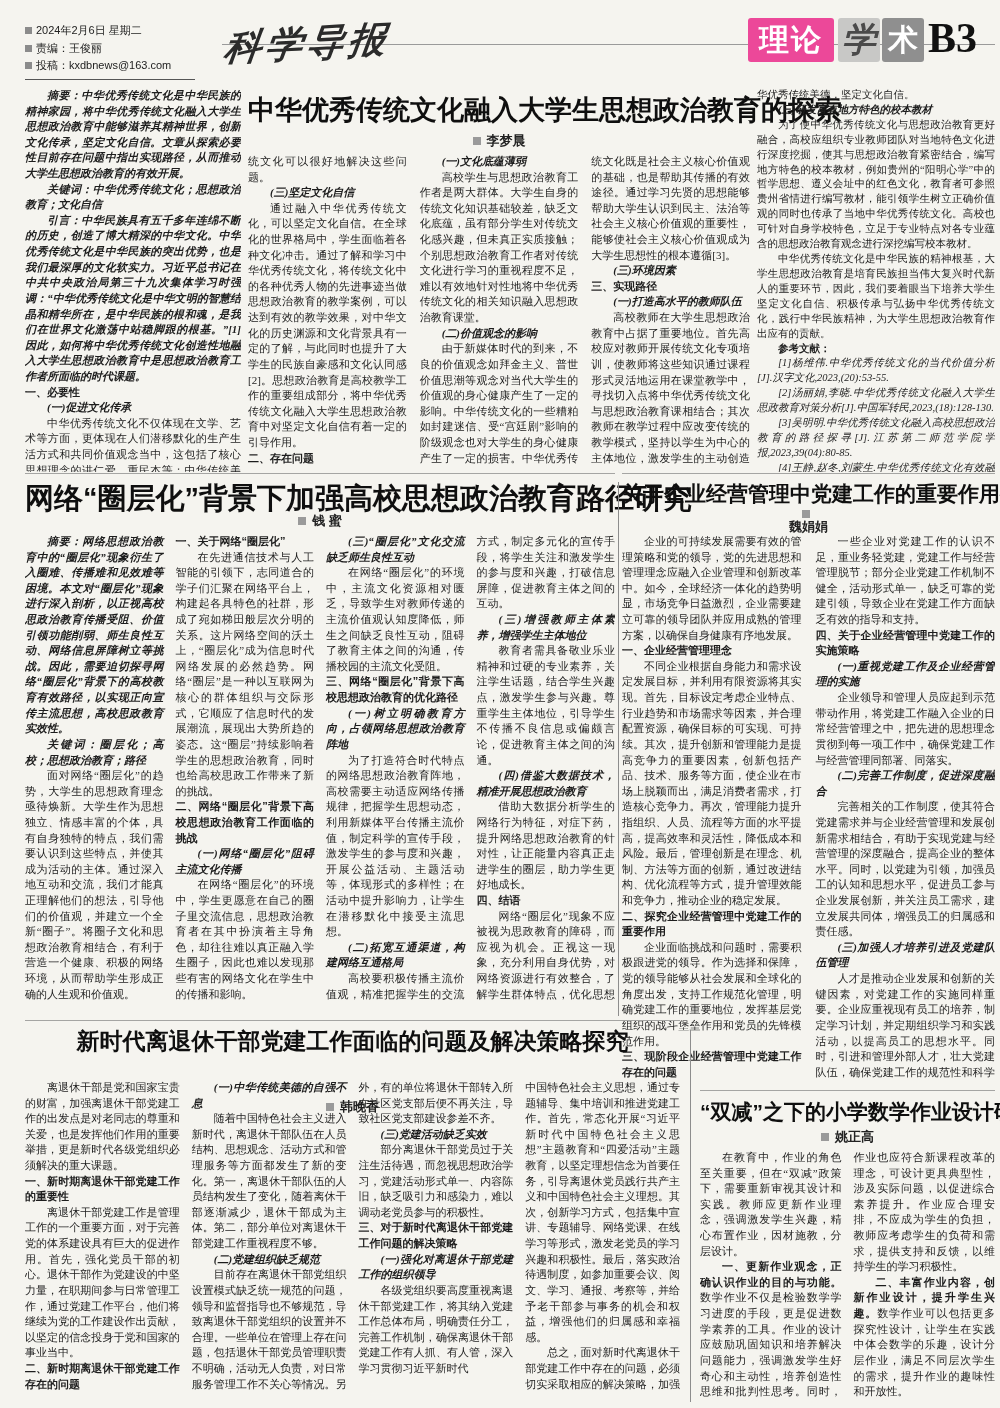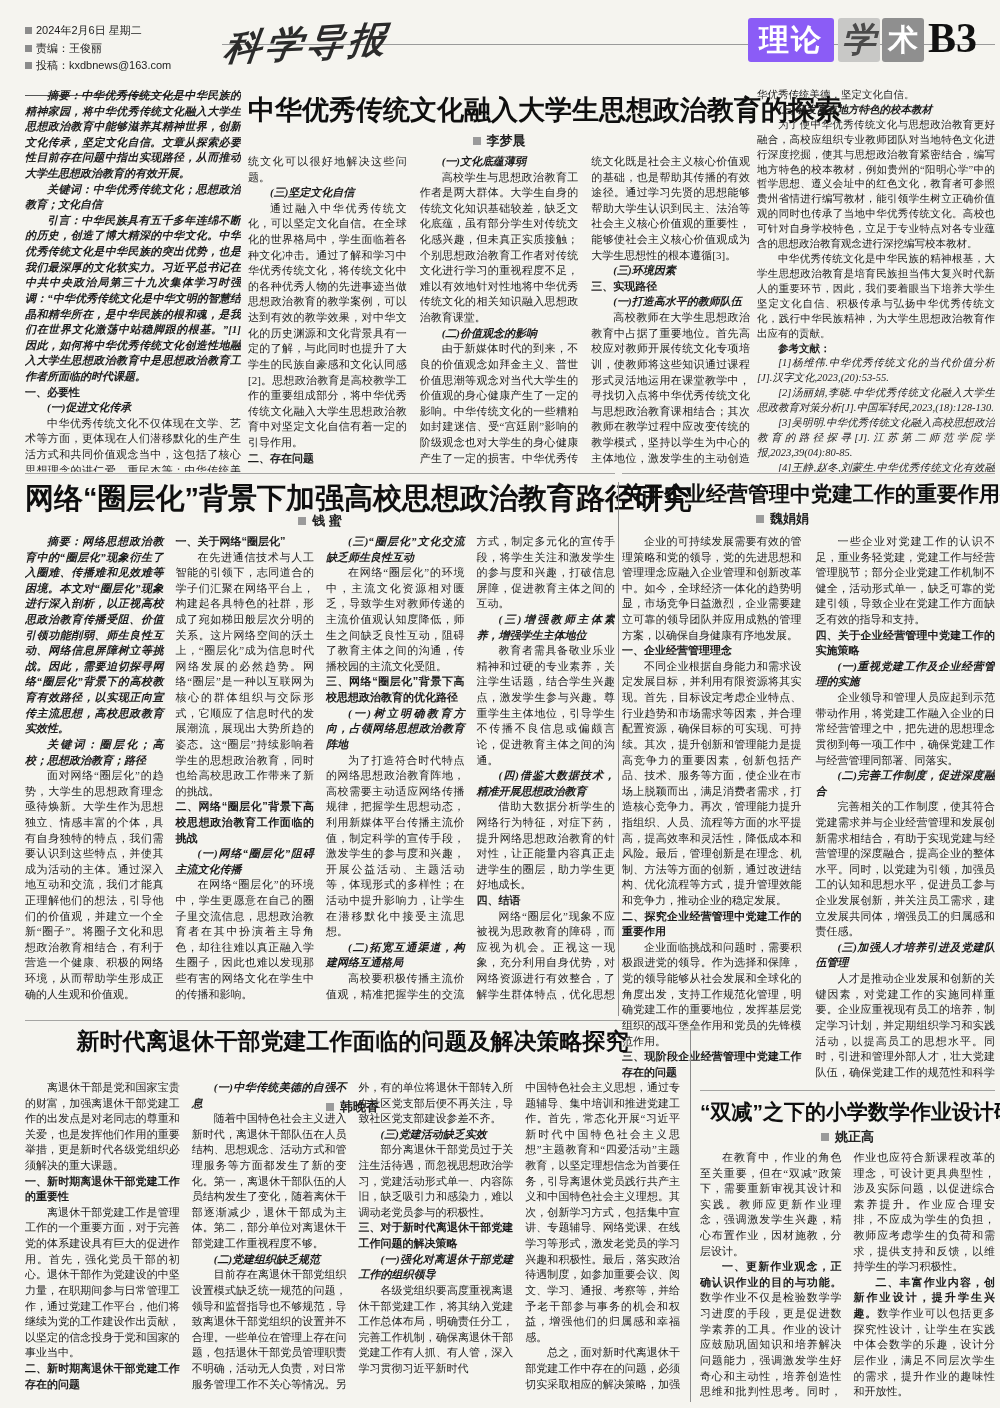--- a/index.html
+++ b/index.html
@@ -1,25 +1,25 @@
 <!DOCTYPE html>
 <html><head>
 <meta charset="utf-8">
 <style>
   html,body{margin:0;padding:0;}
   body{width:1000px;height:1408px;background:#f5f4ef;font-family:"Liberation Serif","DejaVu Serif",serif;color:#1d1d1d;position:relative;overflow:hidden;}
   .abs{position:absolute;}
   
-  .hdr-left{left:25px;top:22px;width:170px;font-size:11px;line-height:1.6;font-family:"Liberation Sans",sans-serif;color:#222;border-bottom:1px solid #555;padding-bottom:20px;}
+  .hdr-left{left:25px;top:22px;width:170px;font-size:11px;line-height:1.6;font-family:"Liberation Sans",sans-serif;color:#222;border-bottom:1px solid #555;padding-bottom:4px;}
   .hdr-line{display:flex;align-items:center;white-space:nowrap;}
   .sq{display:inline-block;width:7px;height:7px;background:#8b8b8b;margin-right:4px;flex:0 0 auto;}
   .masthead{left:225px;top:18px;width:200px;font-size:37px;font-weight:bold;font-style:italic;letter-spacing:4px;transform:skewX(-10deg) rotate(-3deg);color:#2b2b2b;font-family:"Liberation Serif",serif;}
   .hdr-rule{left:222px;top:44px;width:773px;height:0;border-top:1px solid #9a9a9a;}
   .secbox{top:18px;height:44px;display:flex;align-items:center;justify-content:center;font-family:"Liberation Sans",sans-serif;font-weight:bold;}
-  .box-lilun{left:748px;width:86px;background:#8b5cf6;color:#fff;font-size:30px;letter-spacing:2px;border-radius:3px;}
+  .box-lilun{left:748px;width:86px;background:#ec4899;color:#fff;font-size:30px;letter-spacing:2px;border-radius:3px;}
   .box-xue{left:838px;width:42px;background:#c8c8c6;color:#4a4a4a;font-size:34px;font-style:italic;font-family:"Liberation Serif",serif;border-radius:3px;}
   .box-shu{left:882px;width:42px;background:#8f8f8f;color:#fff;font-size:30px;border-radius:3px;}
   .pageno{left:928px;top:14px;font-size:42px;font-weight:bold;font-family:"Liberation Serif",serif;color:#111;}
   
   .art-title{font-family:"Liberation Sans",sans-serif;font-weight:bold;text-align:center;color:#0f0f0f;white-space:nowrap;}
   .byline{display:flex;align-items:center;justify-content:center;font-weight:bold;font-size:13px;font-family:"Liberation Sans",sans-serif;color:#222;}
   .byline .bsq{width:8px;height:8px;background:#9a9a9a;margin-right:6px;}
   .cols{column-gap:13px;overflow:hidden;font-size:11px;line-height:1.42;}
   .single{overflow:hidden;font-size:11px;line-height:1.42;}
   .blk{margin:0;text-align:justify;text-indent:2em;}
@@ -124,21 +124,21 @@
     <p class="blk b-p">教育者需具备敬业乐业精神和过硬的专业素养，关注学生话题，结合学生兴趣点，激发学生参与兴趣。尊重学生主体地位，引导学生不传播不良信息或偏颇言论，促进教育主体之间的沟通。</p>
     <p class="blk b-hk">(四)借鉴大数据技术，精准开展思想政治教育</p>
     <p class="blk b-p">借助大数据分析学生的网络行为特征，对症下药，提升网络思想政治教育的针对性，让正能量内容真正走进学生的圈层，助力学生更好地成长。</p>
     <p class="blk b-h">四、结语</p>
     <p class="blk b-p">网络“圈层化”现象不应被视为思政教育的障碍，而应视为机会。正视这一现象，充分利用自身优势，对网络资源进行有效整合，了解学生群体特点，优化思想政治教育的方式和内容，宣传正向主流思想，提高思想政治教育实效。</p>
   </div>
 
 <div class="abs vrule" style="left:618px;top:482px;height:534px;"></div>
 
 <div class="abs art-title" style="left:622px;top:480px;width:373px;font-size:21px;">关于企业经营管理中党建工作的重要作用探究</div>
-<div class="abs byline" style="left:596px;top:510px;width:373px;">
+<div class="abs byline" style="left:622px;top:510px;width:373px;flex-direction:column;">
     <span class="bsq"></span>
     <span>魏娟娟</span>
   </div>
 <div class="abs cols" style="left:622px;top:534px;width:373px;height:548px;column-count:2;column-gap:14px;">
     <p class="blk b-p">企业的可持续发展需要有效的管理策略和党的领导，党的先进思想和管理理念应融入企业管理和创新改革中。如今，全球经济一体化的趋势明显，市场竞争日益激烈，企业需要建立可靠的领导团队并应用成熟的管理方案，以确保自身健康有序地发展。</p>
     <p class="blk b-h">一、企业经营管理理念</p>
     <p class="blk b-p">不同企业根据自身能力和需求设定发展目标，并利用有限资源将其实现。首先，目标设定考虑企业特点、行业趋势和市场需求等因素，并合理配置资源，确保目标的可实现、可持续。其次，提升创新和管理能力是提高竞争力的重要因素，创新包括产品、技术、服务等方面，使企业在市场上脱颖而出，满足消费者需求，打造核心竞争力。再次，管理能力提升指组织、人员、流程等方面的水平提高，提高效率和灵活性，降低成本和风险。最后，管理创新是在理念、机制、方法等方面的创新，通过改进结构、优化流程等方式，提升管理效能和竞争力，推动企业的稳定发展。</p>
     <p class="blk b-h">二、探究企业经营管理中党建工作的重要作用</p>
     <p class="blk b-p">企业面临挑战和问题时，需要积极跟进党的领导。作为选择和保障，党的领导能够从社会发展和全球化的角度出发，支持工作规范化管理，明确党建工作的重要地位，发挥基层党组织的战斗堡垒作用和党员的先锋模范作用。</p>
     <p class="blk b-h">三、现阶段企业经营管理中党建工作存在的问题</p>

